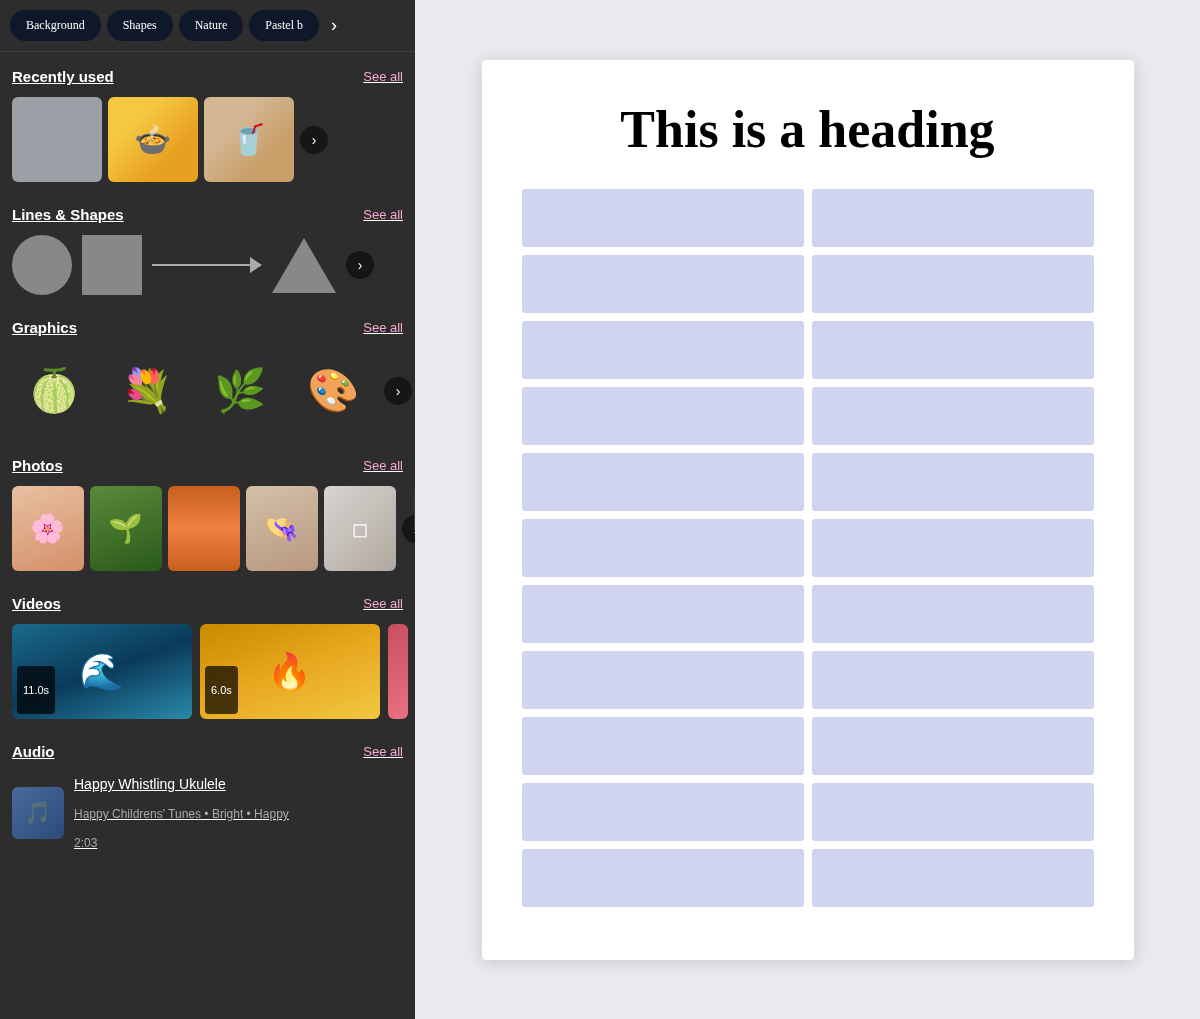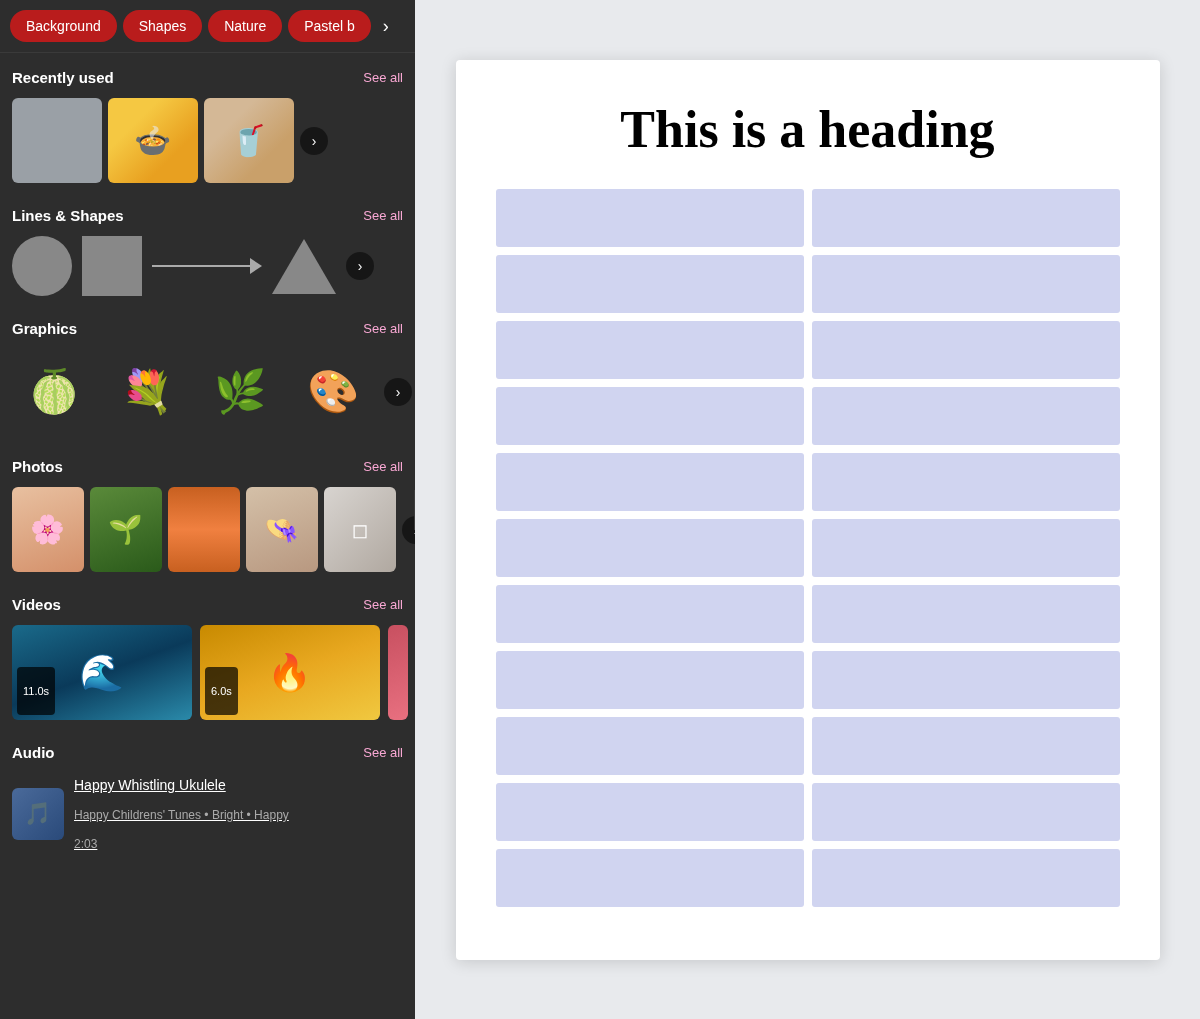--- a/index.html
+++ b/index.html
@@ -34,49 +34,51 @@
       align-items: center;
       padding: 10px 10px 10px 10px;
       gap: 6px;
       border-bottom: 1px solid #3a3a3a;
       position: sticky;
       top: 0;
       background: #2d2d2d;
       z-index: 10;
     }
     .tag-btn {
-      background: #b91c1c;
+      background: #0f172a;
       border: none;
       color: #fff;
       border-radius: 20px;
       padding: 8px 16px;
-      font-size: 14px;
+      font-size: 12px;
       cursor: pointer;
       white-space: nowrap;
       flex-shrink: 0;
+      font-family: Liberation Serif, serif;
     }
     .tag-more-btn {
       background: none;
       border: none;
       color: #fff;
       font-size: 18px;
       cursor: pointer;
       padding: 4px 6px;
       flex-shrink: 0;
     }
 
     
     .section {
       padding: 16px 12px 8px 12px;
     }
     .section-header {
       display: flex;
       justify-content: space-between;
       align-items: center;
       margin-bottom: 12px;
+      text-decoration: underline;
     }
     .section-title {
       font-size: 15px;
       font-weight: 600;
       color: #fff;
     }
     .see-all-btn {
       background: none;
       border: none;
       color: #f9a8d4;
@@ -287,21 +289,21 @@
       flex: 1;
       display: flex;
       align-items: center;
       justify-content: center;
       background: #e8eaed;
       position: relative;
     }
 
     .canvas-doc {
       background: #fff;
-      width: 704px;
+      width: 652px;
       min-height: 900px;
       border-radius: 4px;
       box-shadow: 0 2px 16px rgba(0,0,0,0.15);
       padding: 40px 40px 40px 40px;
       display: flex;
       flex-direction: column;
       gap: 0;
     }
 
     .doc-heading {

